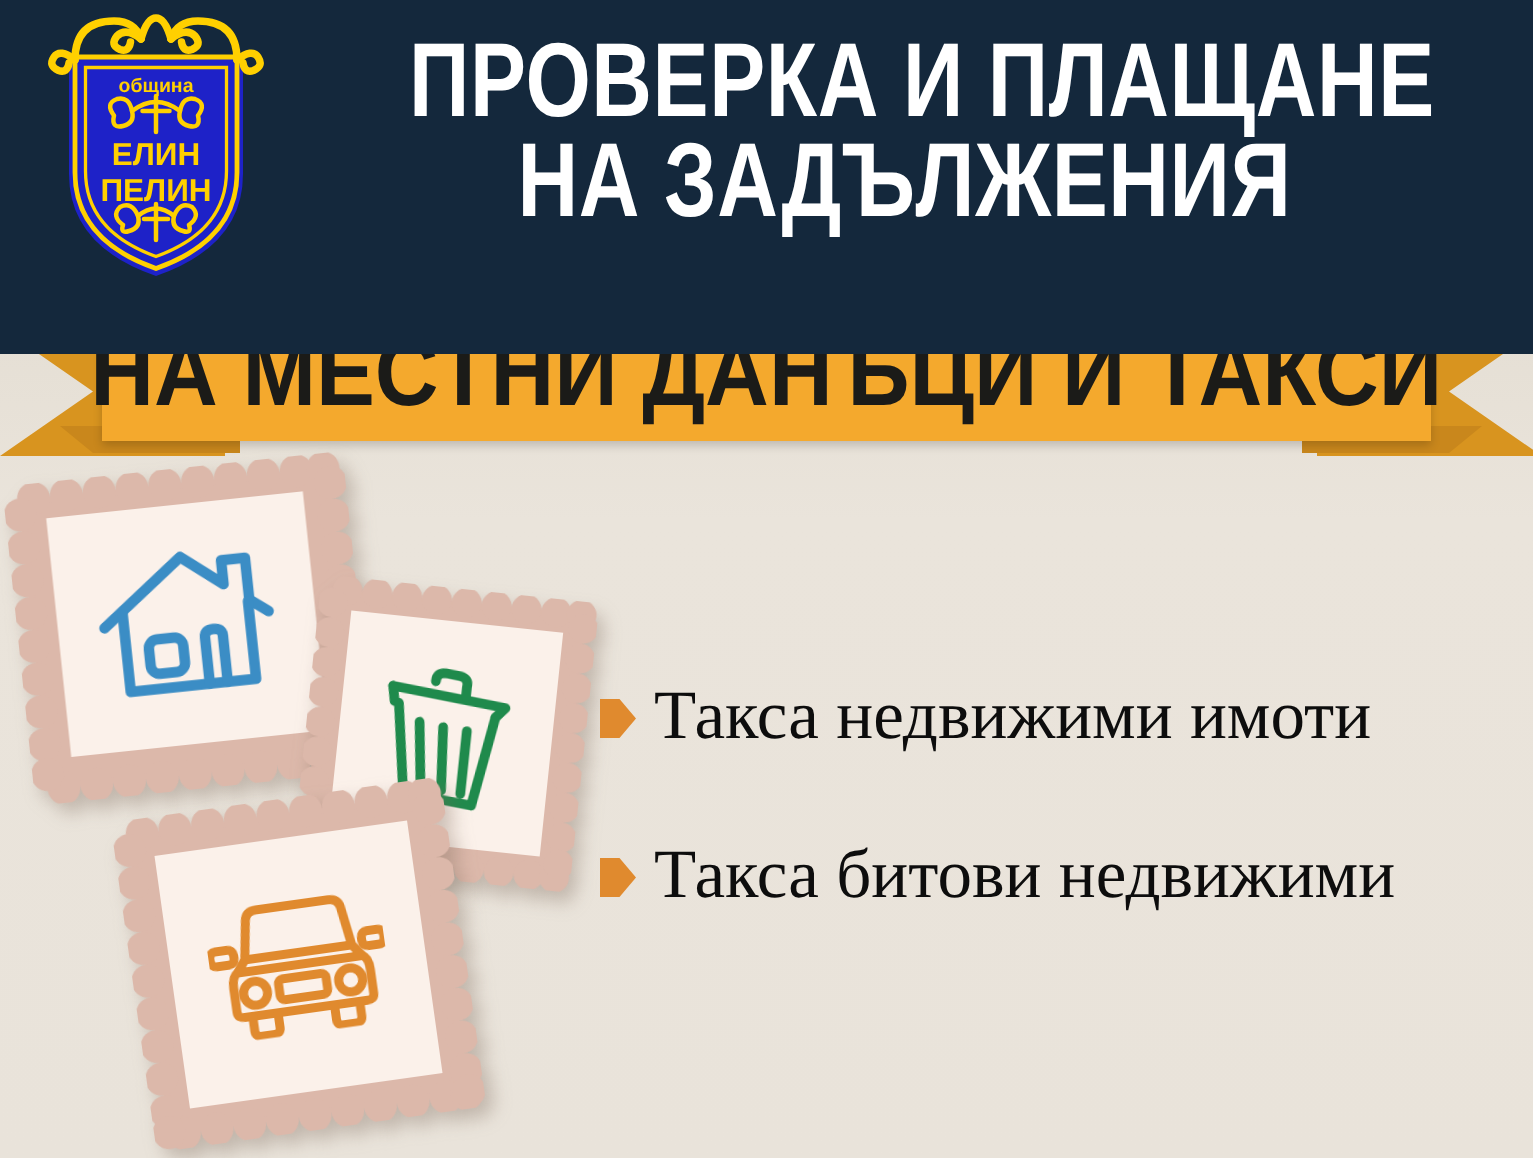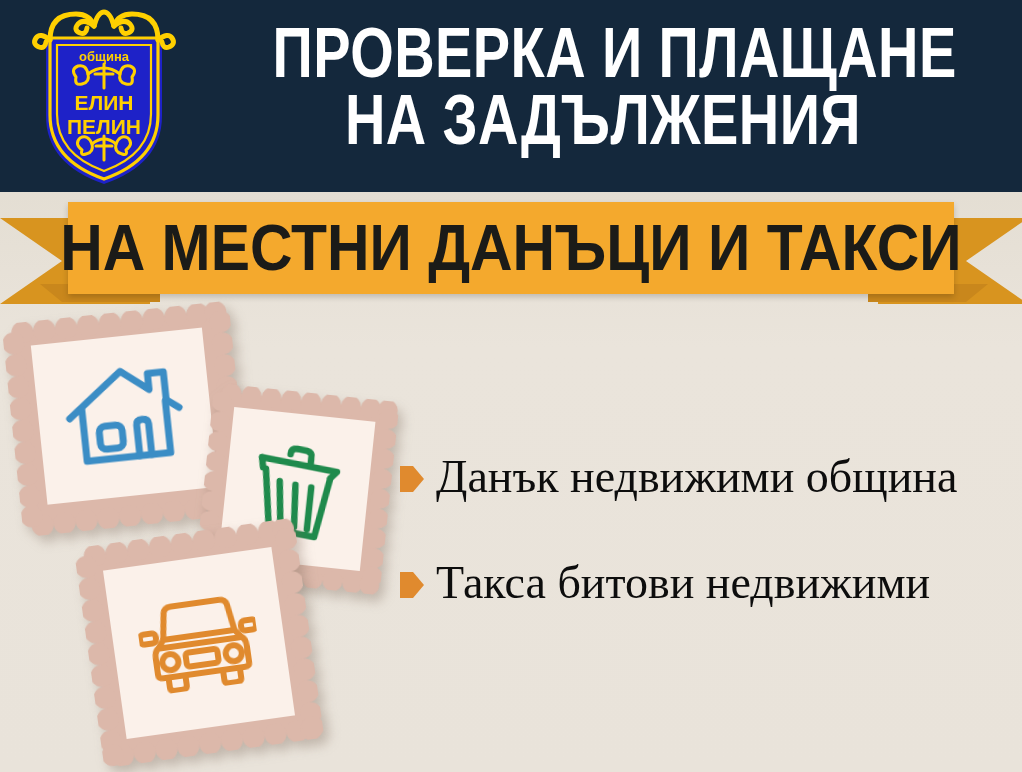--- a/index.html
+++ b/index.html
@@ -8,21 +8,21 @@
     font-family:"Liberation Sans",sans-serif;
     background:#e9e3da;
   }
   #stage{
     position:relative;width:1022px;height:772px;overflow:hidden;
     background:linear-gradient(180deg,#b6ae98 0%,#cfc7b5 6%,#e3ddd2 22%,#eae4db 45%,#e9e3da 100%);
   }
 
   
   .header{
-    position:absolute;left:0;top:0;width:1022px;height:192px;
+    position:absolute;left:0;top:0;width:1022px;height:236px;
     background:#14283c;
     z-index:5;
   }
   .crest{
     position:absolute;left:24px;top:4px;width:160px;height:186px;
   }
   .title-wrap{
     position:absolute;left:190px;top:20px;width:826px;
     text-align:center;
   }
@@ -301,21 +301,21 @@
           <path d="M24 76 L24 86 Q24 90 29 90 L36 90 Q41 90 41 86 L41 76"></path>
           <path d="M79 76 L79 86 Q79 90 84 90 L91 90 Q96 90 96 86 L96 76"></path>
         </g>
       </svg>
     </div>
   </div>
 
   <div class="bullets">
     <div class="bullet-row">
       <span class="bullet-mark"></span>
-      <span class="bullet-text">Данък недвижими община</span>
+      <span class="bullet-text">Такса недвижими имоти</span>
     </div>
     <div class="bullet-row">
       <span class="bullet-mark"></span>
       <span class="bullet-text">Такса битови недвижими</span>
     </div>
   </div>
 
   <div class="ribbon">
     <div class="ribbon-tail left"></div>
     <div class="ribbon-tail right"></div>

